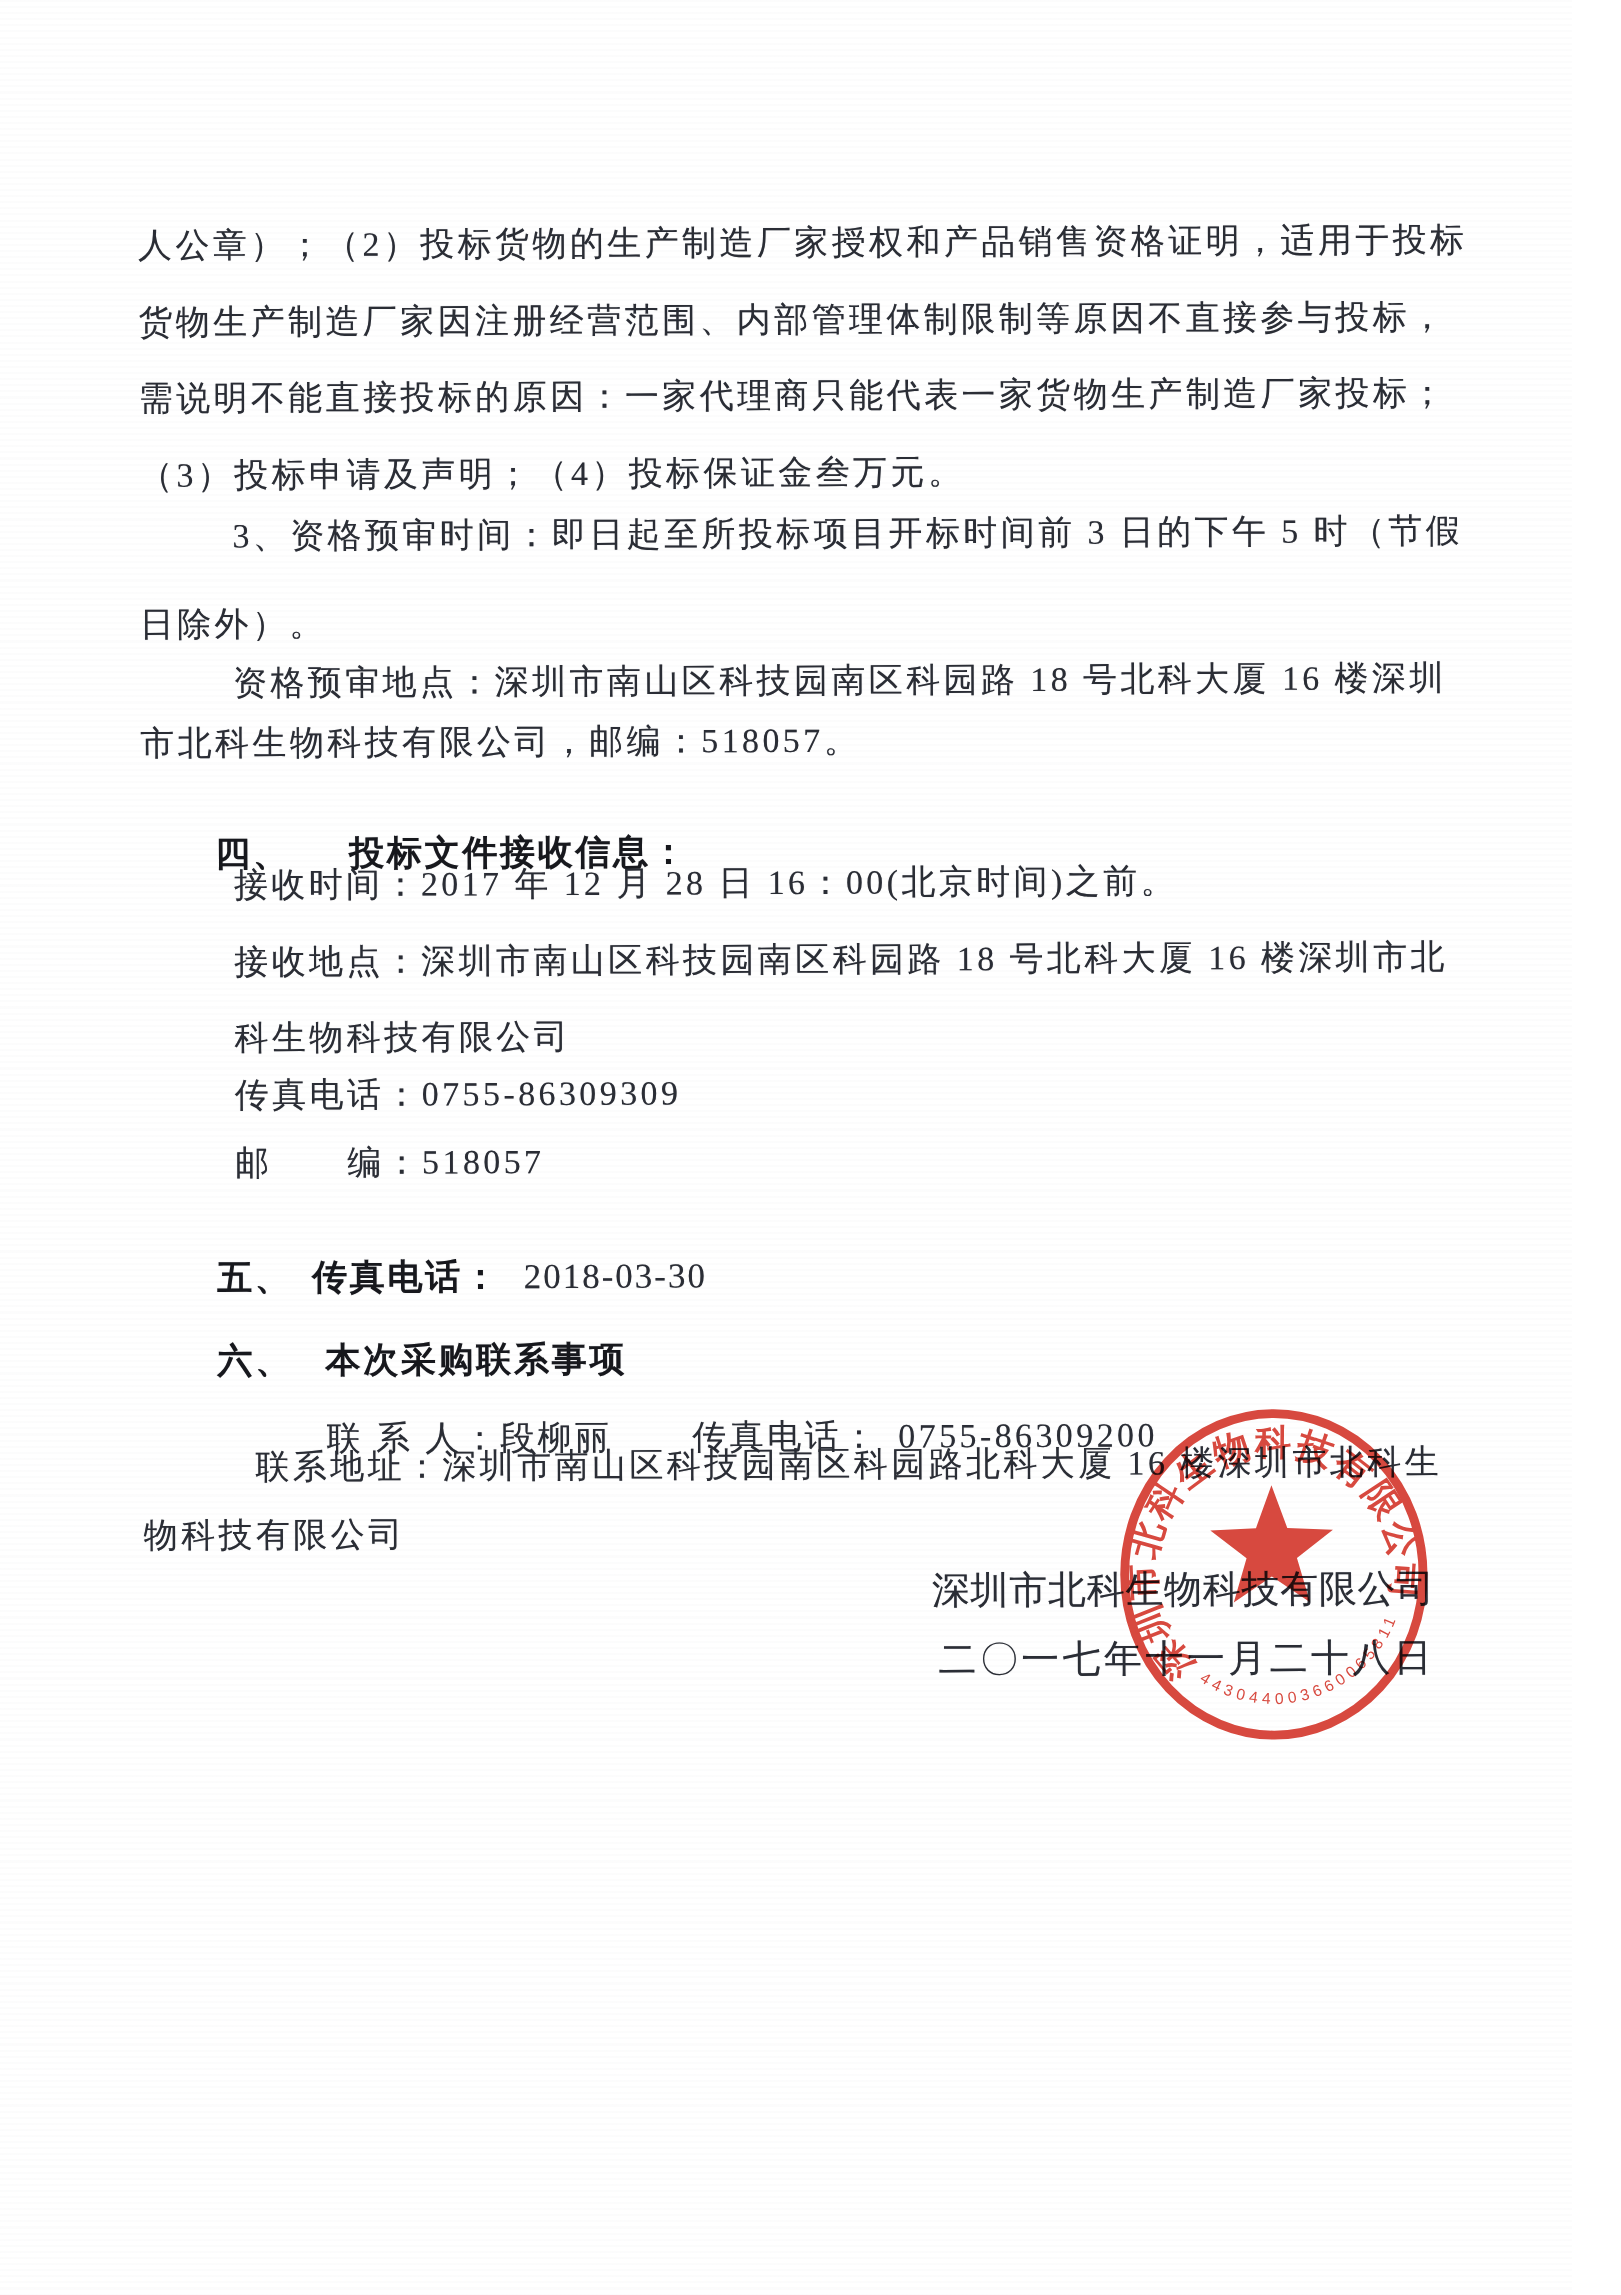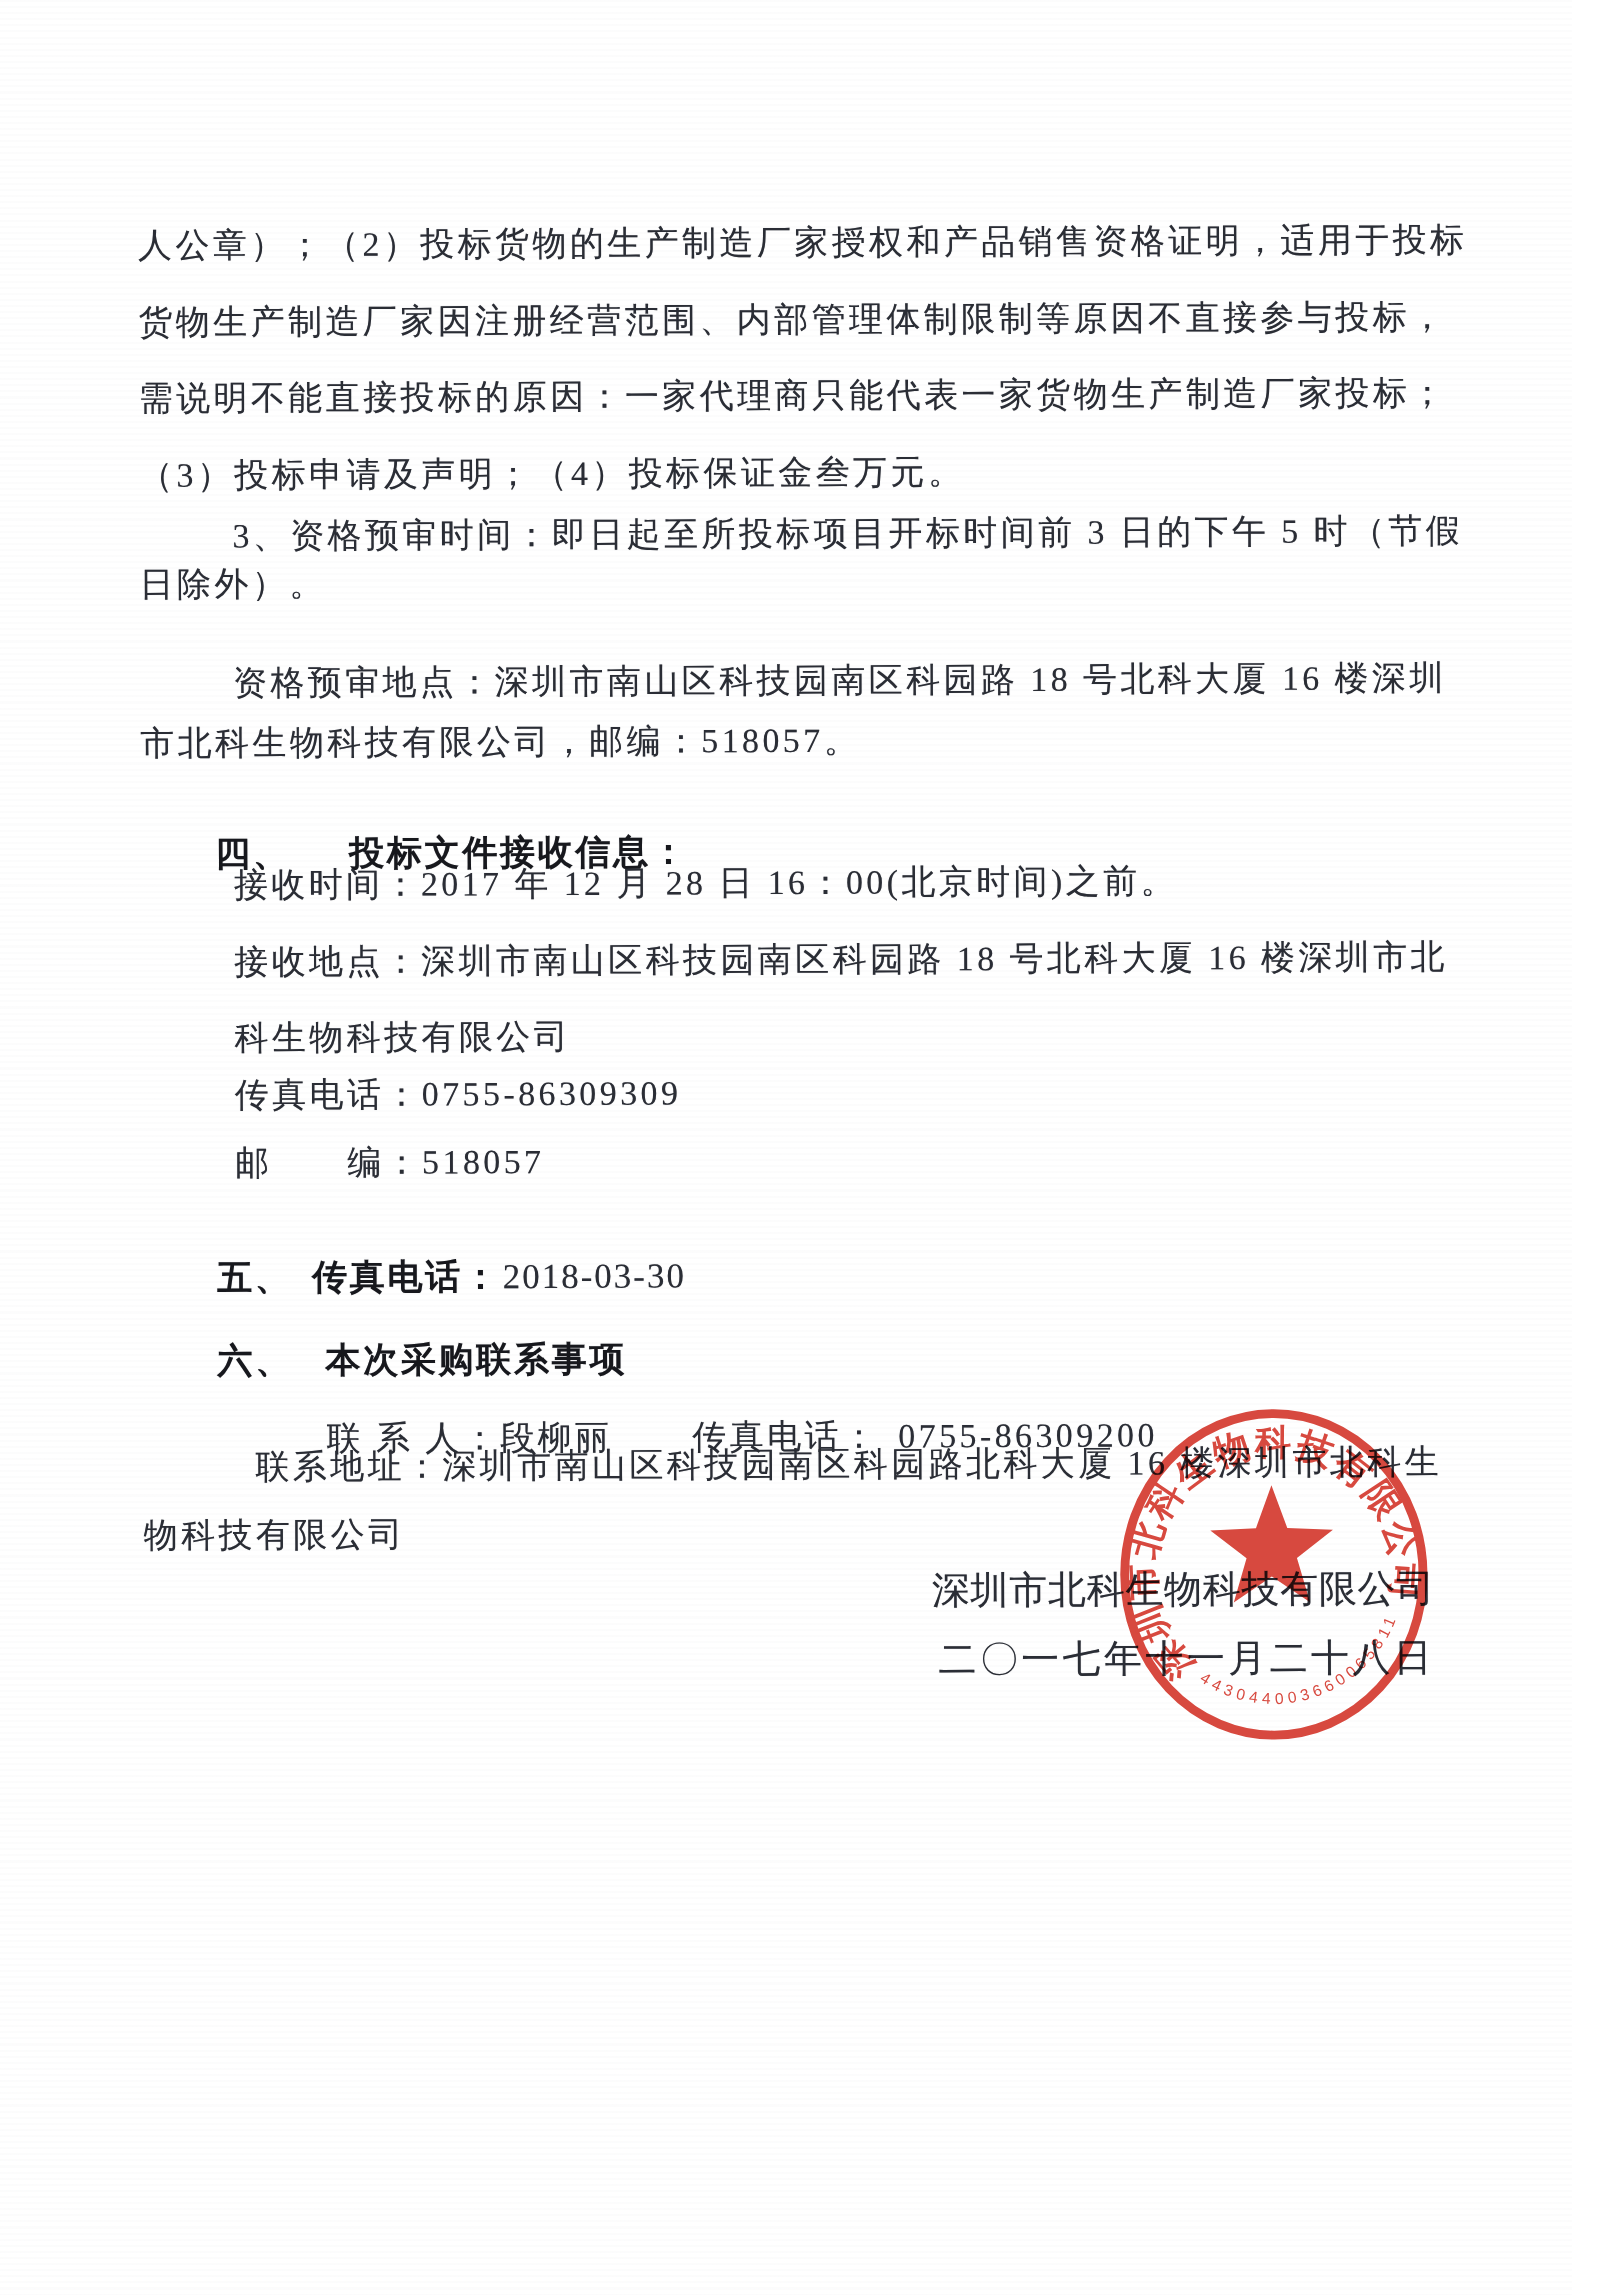--- a/index.html
+++ b/index.html
@@ -32,21 +32,21 @@
     font-family:"Liberation Sans","DejaVu Sans",sans-serif;
     font-weight:700;font-size:35px;color:#17181d;
     letter-spacing:2.7px;
   }
   .h-label{display:inline-block;}
   .h4 .h-label{width:134px;}
   .h5 .h-label{width:95px;}
   .h6 .h-label{width:108px;}
   .h-value{
     font-family:"Liberation Serif","DejaVu Serif",serif;
-    font-weight:400;color:#2a2d35;margin-left:2px;letter-spacing:2px;
+    font-weight:400;color:#2a2d35;margin-left:23px;letter-spacing:2px;
   }
   .cgap{display:inline-block;width:80px;}
   .cphone{margin-left:19px;}
   .sig{right:139px;font-size:38px;letter-spacing:0.7px;}
   .sig-date{letter-spacing:3.4px;}
   .seal{
     position:absolute;left:1115px;top:1411px;width:314px;height:331px;
     mix-blend-mode:multiply;opacity:.92;
   }
   .seal svg{display:block;}
@@ -64,21 +64,21 @@
 
 <div class="page">
   <div class="content">
 
     <div class="line left-body" style="top:221px">人公章）；（2）投标货物的生产制造厂家授权和产品销售资格证明，适用于投标</div>
     <div class="line left-body" style="top:298px">货物生产制造厂家因注册经营范围、内部管理体制限制等原因不直接参与投标，</div>
     <div class="line left-body" style="top:374px">需说明不能直接投标的原因：一家代理商只能代表一家货物生产制造厂家投标；</div>
     <div class="line left-body" style="top:451px">（3）投标申请及声明；（4）投标保证金叁万元。</div>
 
     <div class="line left-indent" style="top:512px">3、资格预审时间：即日起至所投标项目开标时间前 3 日的下午 5 时（节假</div>
-    <div class="line left-body" style="top:560px">日除外）。</div>
+    <div class="line left-body" style="top:600px">日除外）。</div>
 
     <div class="line left-indent" style="top:659px">资格预审地点：深圳市南山区科技园南区科园路 18 号北科大厦 16 楼深圳</div>
     <div class="line left-body" style="top:719px">市北科生物科技有限公司，邮编：518057。</div>
 
     <div class="line left-body heading h4" style="top:785px">
       <span class="h-label">四、</span><span>投标文件接收信息：</span>
     </div>
 
     <div class="line left-indent" style="top:861px">接收时间：2017 年 12 月 28 日 16：00(北京时间)之前。</div>
     <div class="line left-indent" style="top:938px">接收地点：深圳市南山区科技园南区科园路 18 号北科大厦 16 楼深圳市北</div>

